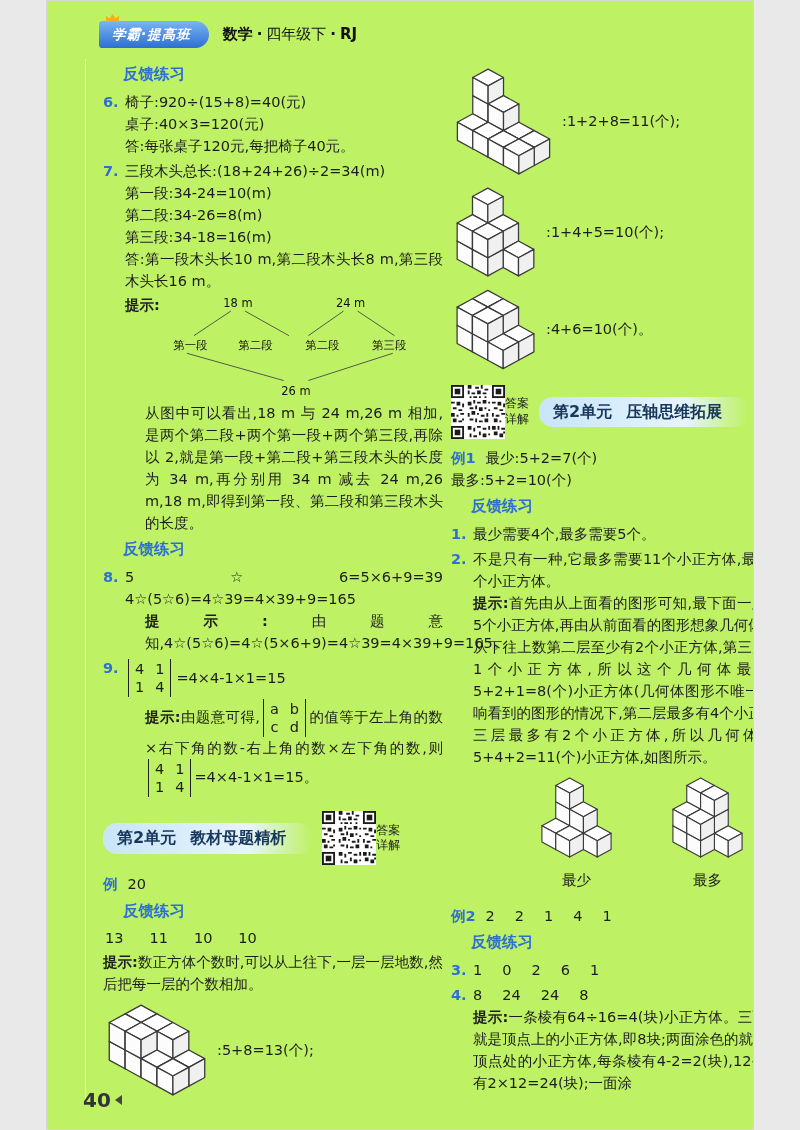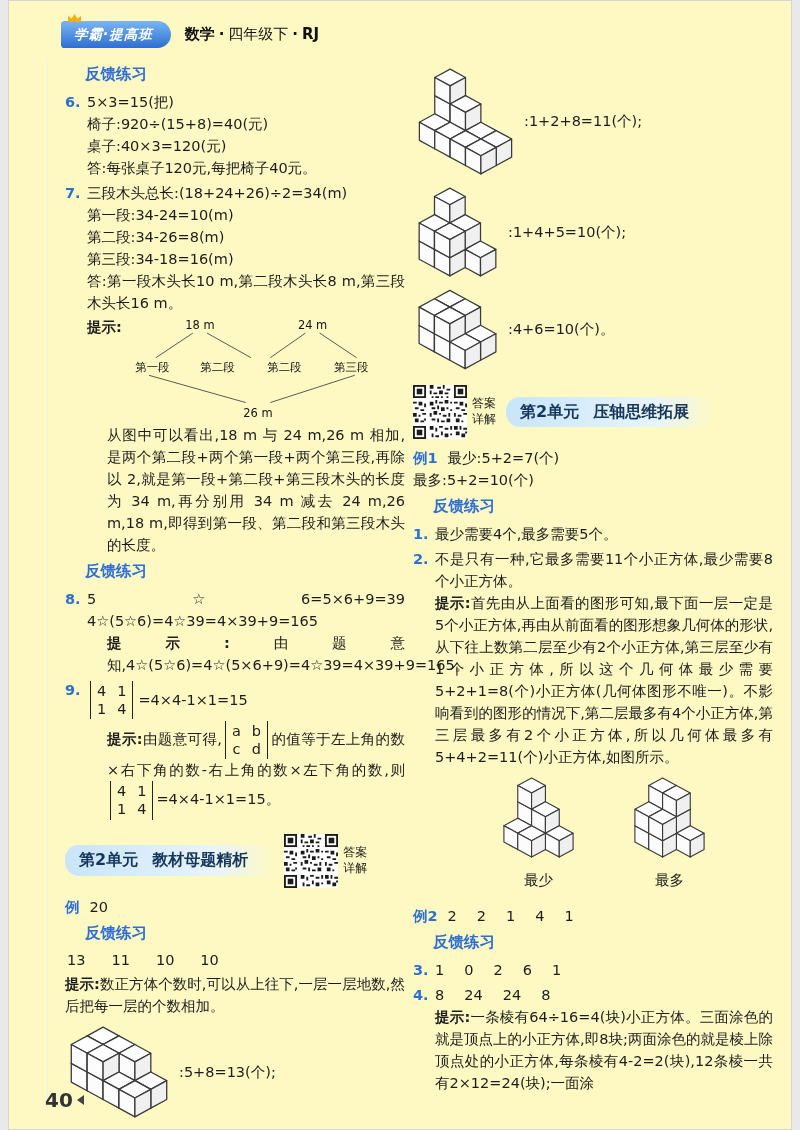--- a/index.html
+++ b/index.html
@@ -1,20 +1,20 @@
 <!DOCTYPE html>
 <html><head>
 <meta charset="utf-8">
 <style>
   :root{ --blue:#2e6fd6; --navy:#16365c; }
   *{ box-sizing:border-box; }
   html,body{ margin:0; padding:0; background:#e9e9e9; }
   .page{
-    position:relative; width:784px; height:1130px; margin:0 auto;
-    background:#fef9c3; border:1px solid #d6d6d6; overflow:hidden;
+    position:relative; width:708px; height:1130px; margin:0 auto;
+    background:#bef264; border:1px solid #d6d6d6; overflow:hidden;
     font-family:"DejaVu Sans","Liberation Sans",sans-serif;
     font-size:14.5px; line-height:1.52; color:#1c1c1c;
   }
   p{ margin:0; }
   .bind-line{ position:absolute; left:38px; top:58px; height:1044px; width:1px; background:#efefef; }
 
   
   header{ position:absolute; left:52px; top:20px; display:flex; align-items:center; gap:14px; }
   .logo{ position:relative; }
   .crown{ position:absolute; top:-7px; left:7px; width:13px; height:8px; background:#f3ae1c;
@@ -43,21 +43,21 @@
   .ex-label{ color:var(--blue); font-weight:bold; margin-right:10px; }
 
   .ans-row{ display:flex; gap:26px; margin:2px 0 2px 2px; }
   .num-list{ display:flex; gap:20px; }
 
   .section-row{ display:flex; align-items:center; gap:10px; margin:14px 0 8px; }
   .section-bar{ display:flex; align-items:center; gap:14px; flex:none;
     background:linear-gradient(90deg,#c9e5f8 0%,#e6f4fd 70%,rgba(230,244,253,0) 100%);
     border-radius:14px; padding:3px 26px 3px 14px;
     font-weight:bold; font-size:16px; color:var(--navy); }
-  .qr-block{ display:flex; align-items:center; gap:5px; flex:none; }
+  .qr-block{ display:flex; align-items:center; flex:none; }
   .qr{ width:54px; height:54px; flex:none; }
   .qr-caption{ font-size:12px; line-height:1.3; color:#222; }
 
   .fig-row{ display:flex; align-items:center; gap:10px; margin:8px 0 10px 4px; }
   .fig-cap{ white-space:nowrap; }
   .fig-pair{ display:flex; gap:58px; justify-content:center; align-items:flex-end; margin:8px 0 6px; }
   .fig-col{ display:flex; flex-direction:column; align-items:center; gap:10px; }
 
   .hint-fig{ display:flex; align-items:flex-start; gap:4px; margin-top:2px; }
   .seg-diagram{ display:block; flex:none; }
@@ -112,21 +112,20 @@
     </div>
   </header>
 
   <div class="col col-left">
 
     <h3 class="fb">反馈练习</h3>
 
     <div class="item">
       <span class="num">6.</span>
       <div class="body">
-        <div>5×3=15(把)</div>
         <div>椅子:920÷(15+8)=40(元)</div>
         <div>桌子:40×3=120(元)</div>
         <div class="just">答:每张桌子120元,每把椅子40元。</div>
       </div>
     </div>
 
     <div class="item">
       <span class="num">7.</span>
       <div class="body">
         <div>三段木头总长:(18+24+26)÷2=34(m)</div>

